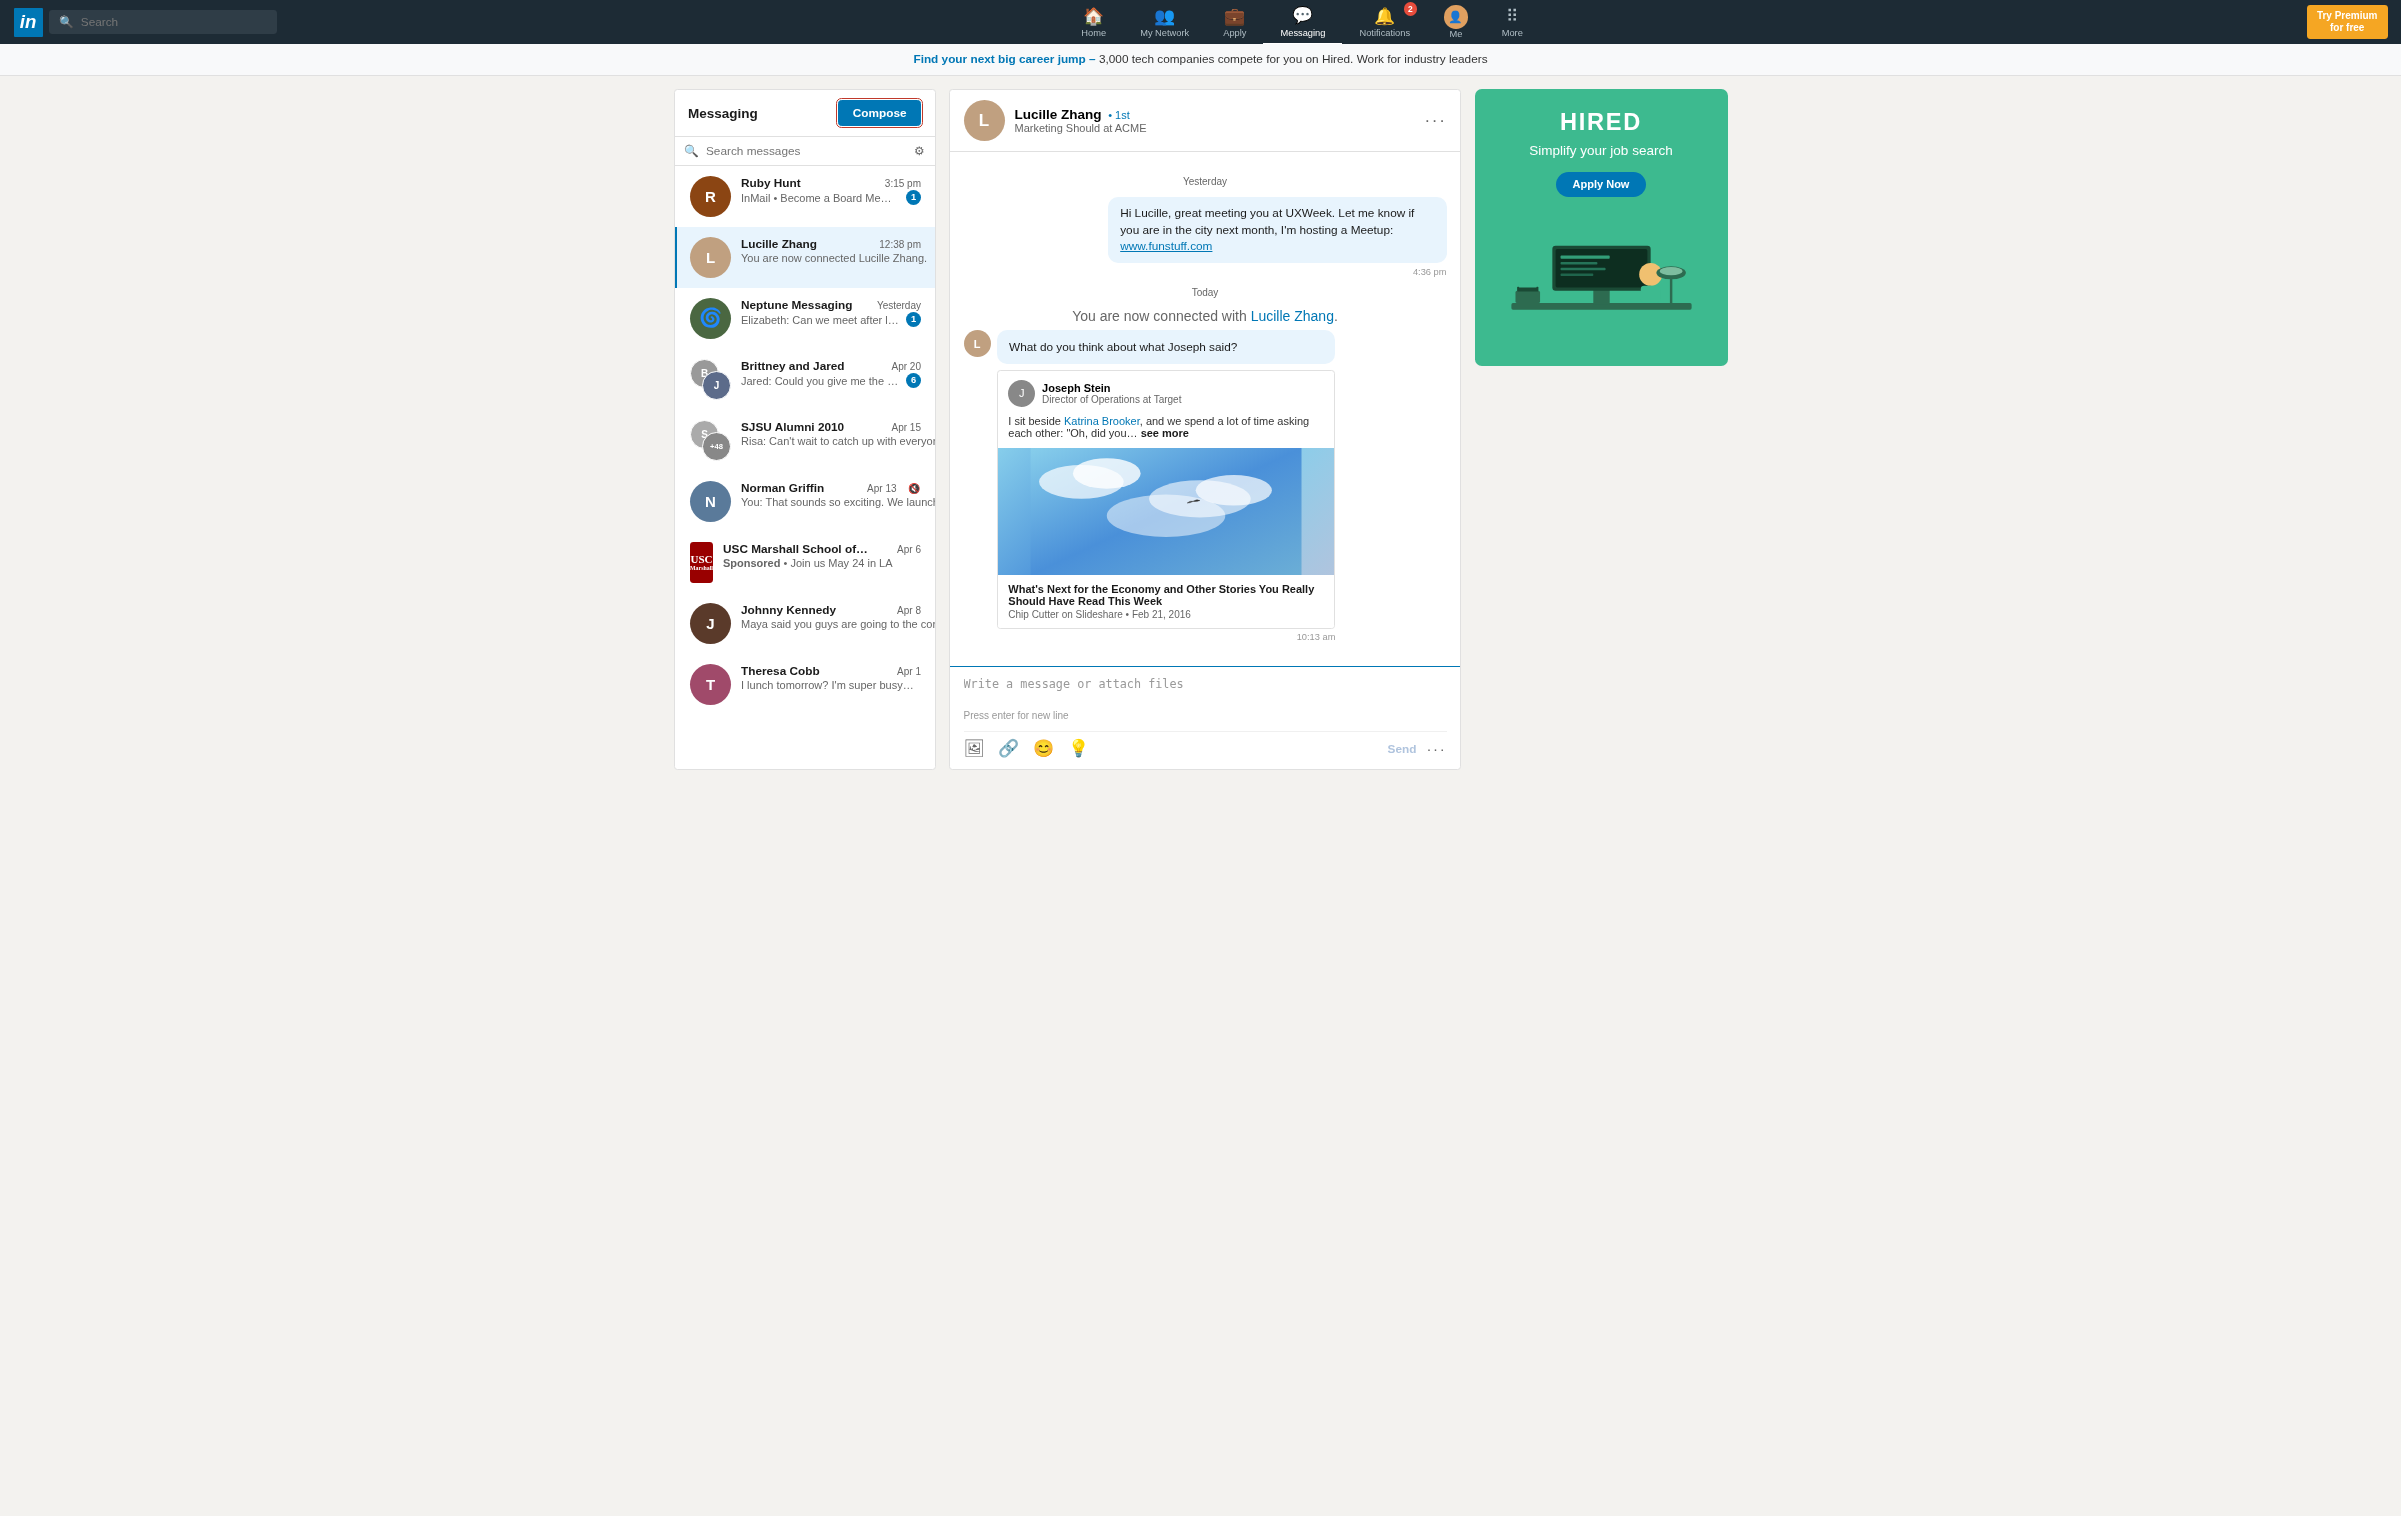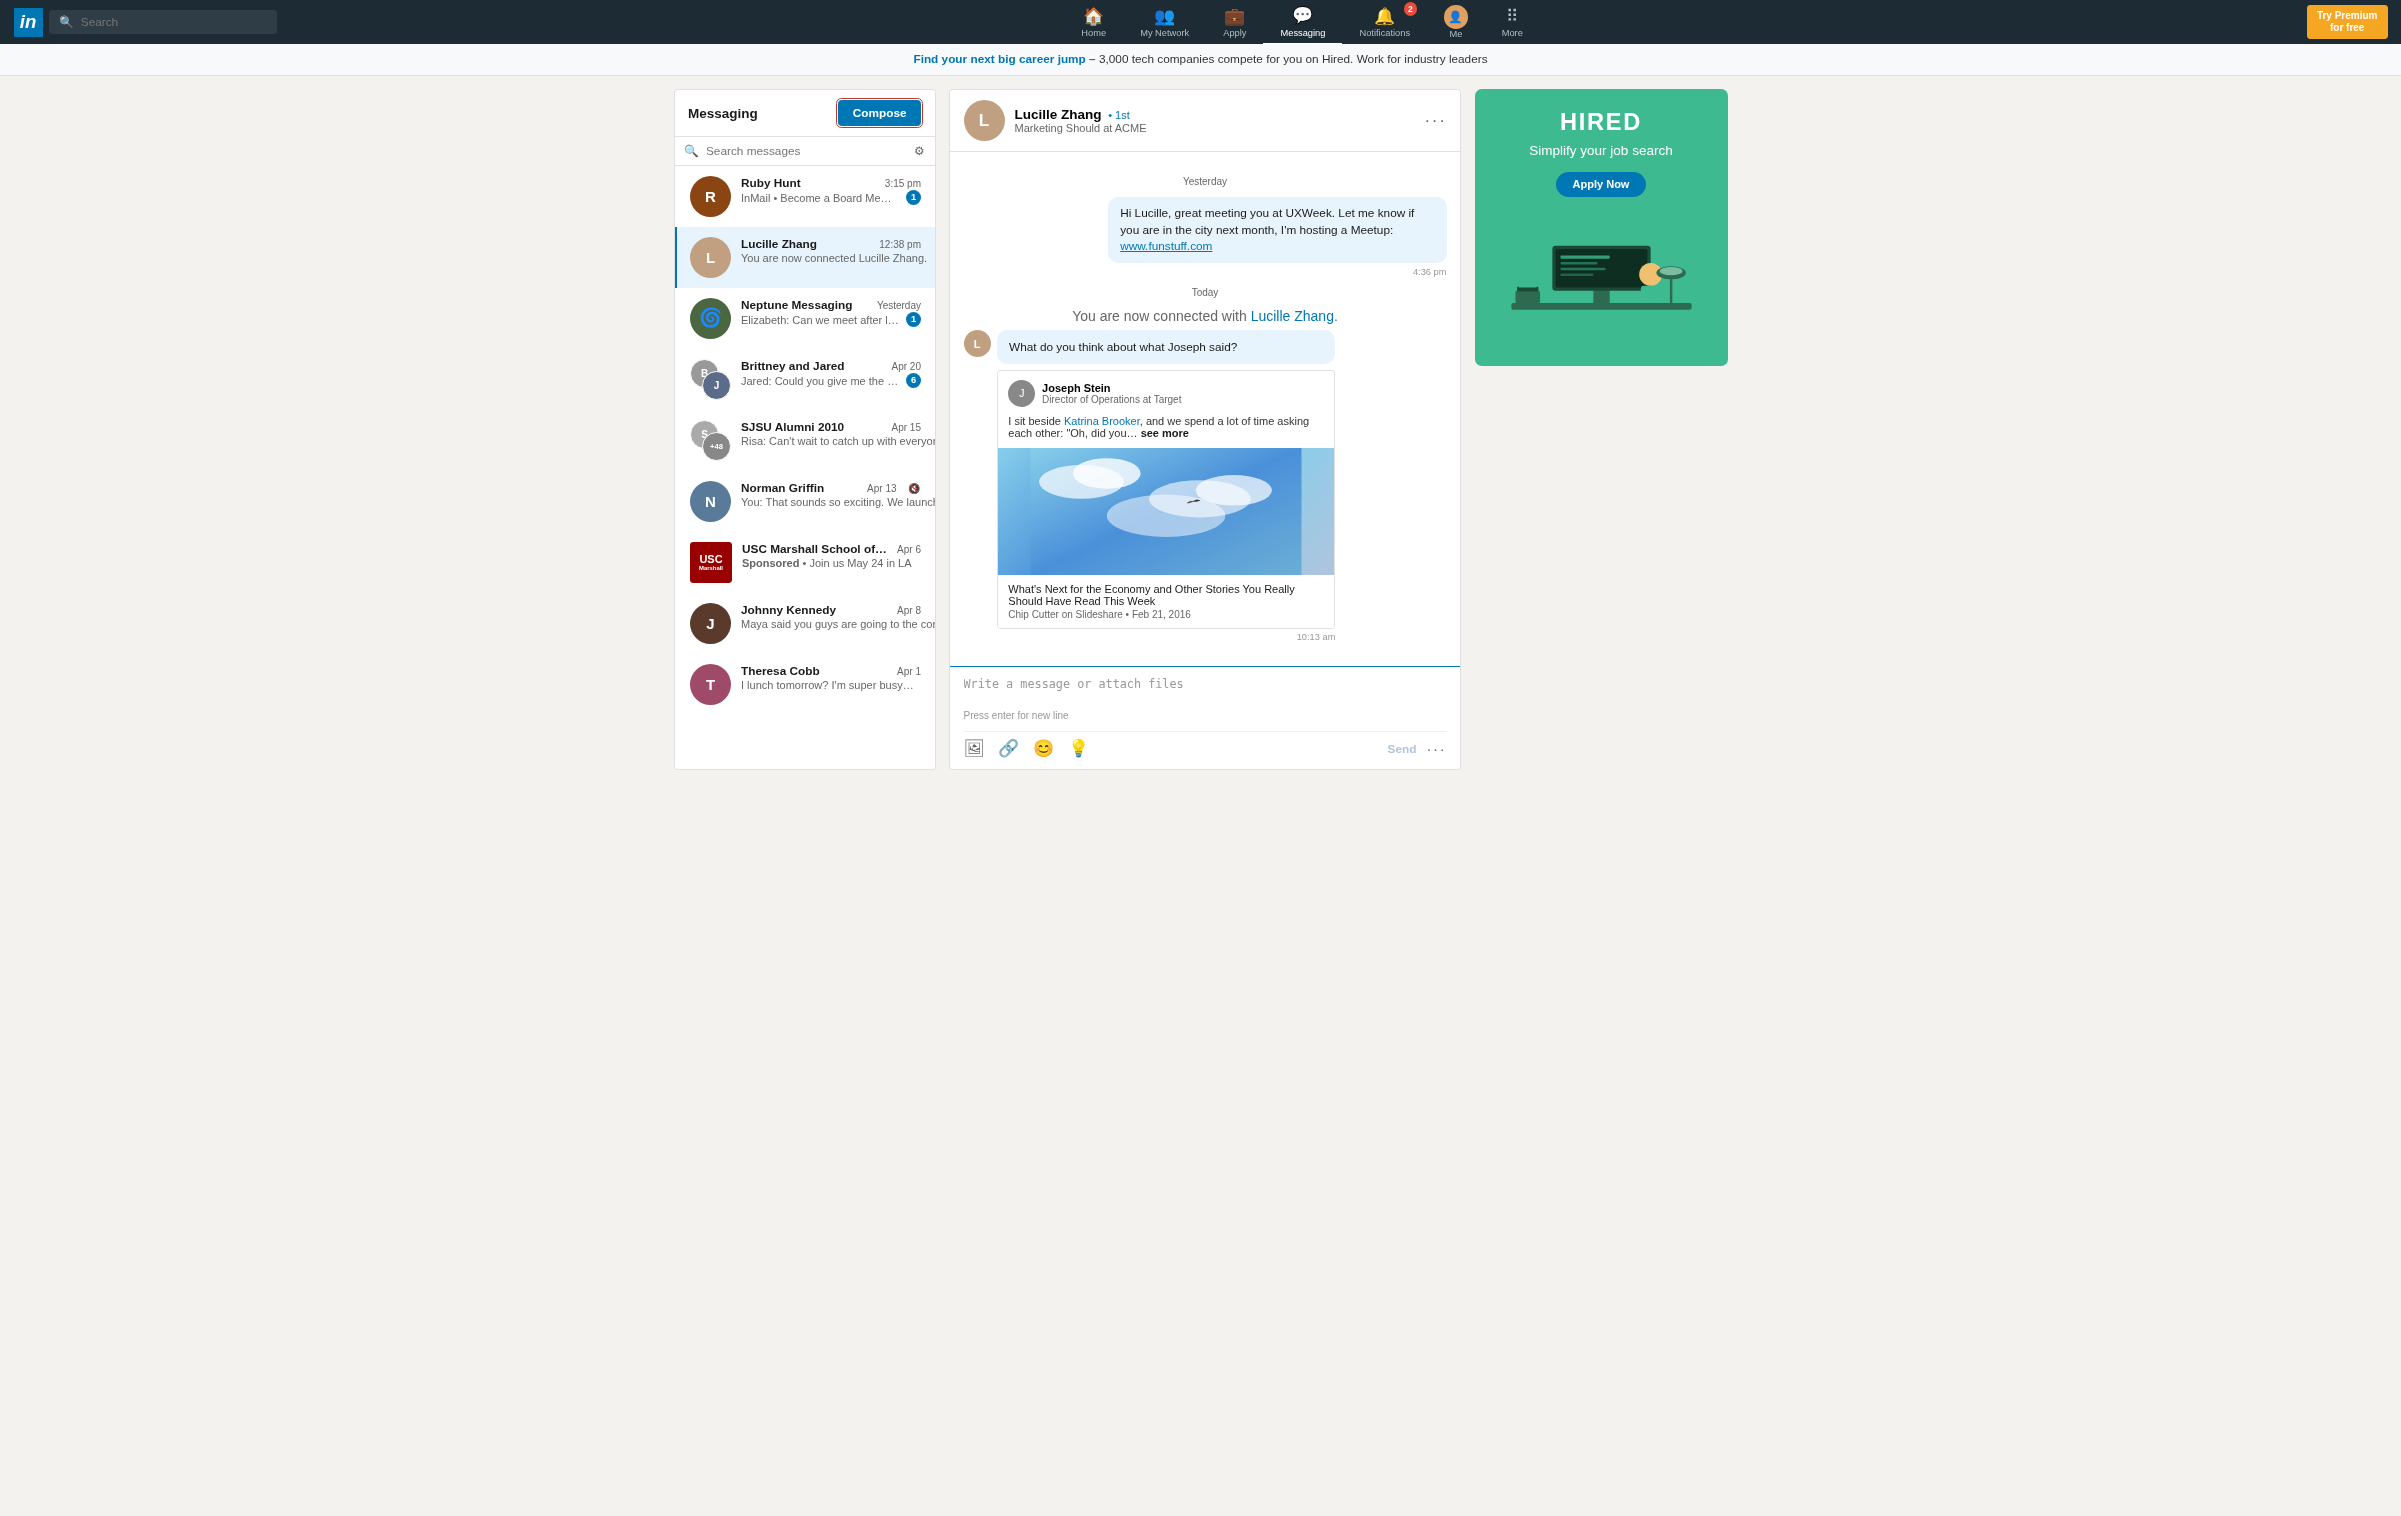--- a/index.html
+++ b/index.html
@@ -75,21 +75,21 @@
     .shared-post { border: 0.8px solid #e0e0e0; border-radius: 3.4px; margin-top: 6.8px; overflow: hidden; background: white; }
     .shared-post-header { display: flex; align-items: center; padding: 8.4px 10px; }
     .shared-post-avatar { width: 27px; height: 27px; border-radius: 50%; background: #888; margin-right: 6.8px; display: flex; align-items: center; justify-content: center; font-size: 11px; color: white; }
     .shared-post-name { font-weight: 600; font-size: 11px; }
     .shared-post-title { font-size: 10px; color: #666; }
     .shared-post-text { padding: 0 10px 8.4px; font-size: 11px; color: #333; }
     .shared-post-text a { color: #0077b5; text-decoration: none; }
     .see-more { color: #1a1a1a; font-weight: 600; cursor: pointer; }
     .post-image { width: 100%; height: 127px; background: linear-gradient(135deg, #87ceeb 0%, #4a90d9 40%, #87ceeb 60%, #b0c4de 100%); position: relative; display: flex; align-items: center; justify-content: center; }
     .post-title-bar { padding: 8.4px 10px; background: white; }
-    .post-title-bar .title { font-weight: 400; font-size: 11px; color: #1a1a1a; }
+    .post-title-bar .title { font-weight: 700; font-size: 11px; color: #1a1a1a; }
     .post-title-bar .subtitle { font-size: 10px; color: #666; margin-top: 1.7px; }
 
     .chat-input-area { border-top: 1.7px solid #0077b5; padding: 10px 13.5px; }
     .chat-input { width: 100%; border: none; outline: none; font-size: 11.8px; color: #333; resize: none; }
     .chat-input::placeholder { color: #999; }
     .chat-input-hint { font-size: 10px; color: #999; margin-top: 1.7px; }
     .chat-toolbar { display: flex; align-items: center; margin-top: 10px; padding-top: 6.8px; border-top: 0.8px solid #f0f0f0; }
     .toolbar-icon { font-size: 17px; color: #666; margin-right: 13.5px; cursor: pointer; }
     .send-btn { margin-left: auto; color: #b0c4de; font-size: 11.8px; font-weight: 600; cursor: pointer; margin-right: 10px; }
     .more-options { color: #666; font-size: 15px; letter-spacing: 1.7px; cursor: pointer; }
@@ -110,21 +110,21 @@
     
     .av-ruby { background: #8B4513; }
     .av-lucille { background: #c0a080; }
     .av-neptune { background: #4a6741; }
     .av-brittney { background: #7b5c8a; }
     .av-jared { background: #5c6b8a; }
     .av-norman { background: #5a7a9a; }
     .av-johnny { background: #5a3a2a; }
     .av-theresa { background: #a04a6a; }
 
-    .usc-logo { background: #990000; color: white; font-weight: 900; font-size: 9.3px; width: 42px; height: 41px; border-radius: 3.4px; display: flex; align-items: center; justify-content: center; flex-direction: column; margin-right: 10px; flex-shrink: 0; line-height: 1.1; text-align: center; }
+    .usc-logo { background: #990000; color: white; font-weight: 900; font-size: 9.3px; width: 23px; height: 41px; border-radius: 3.4px; display: flex; align-items: center; justify-content: center; flex-direction: column; margin-right: 10px; flex-shrink: 0; line-height: 1.1; text-align: center; font-family: Liberation Serif, serif; }
   </style>
 </head>
 <body>
 
 <nav class="nav">
   <div class="nav-logo">
     <span>in</span>
   </div>
   <div class="nav-search">
     <span class="nav-search-icon">🔍</span>

